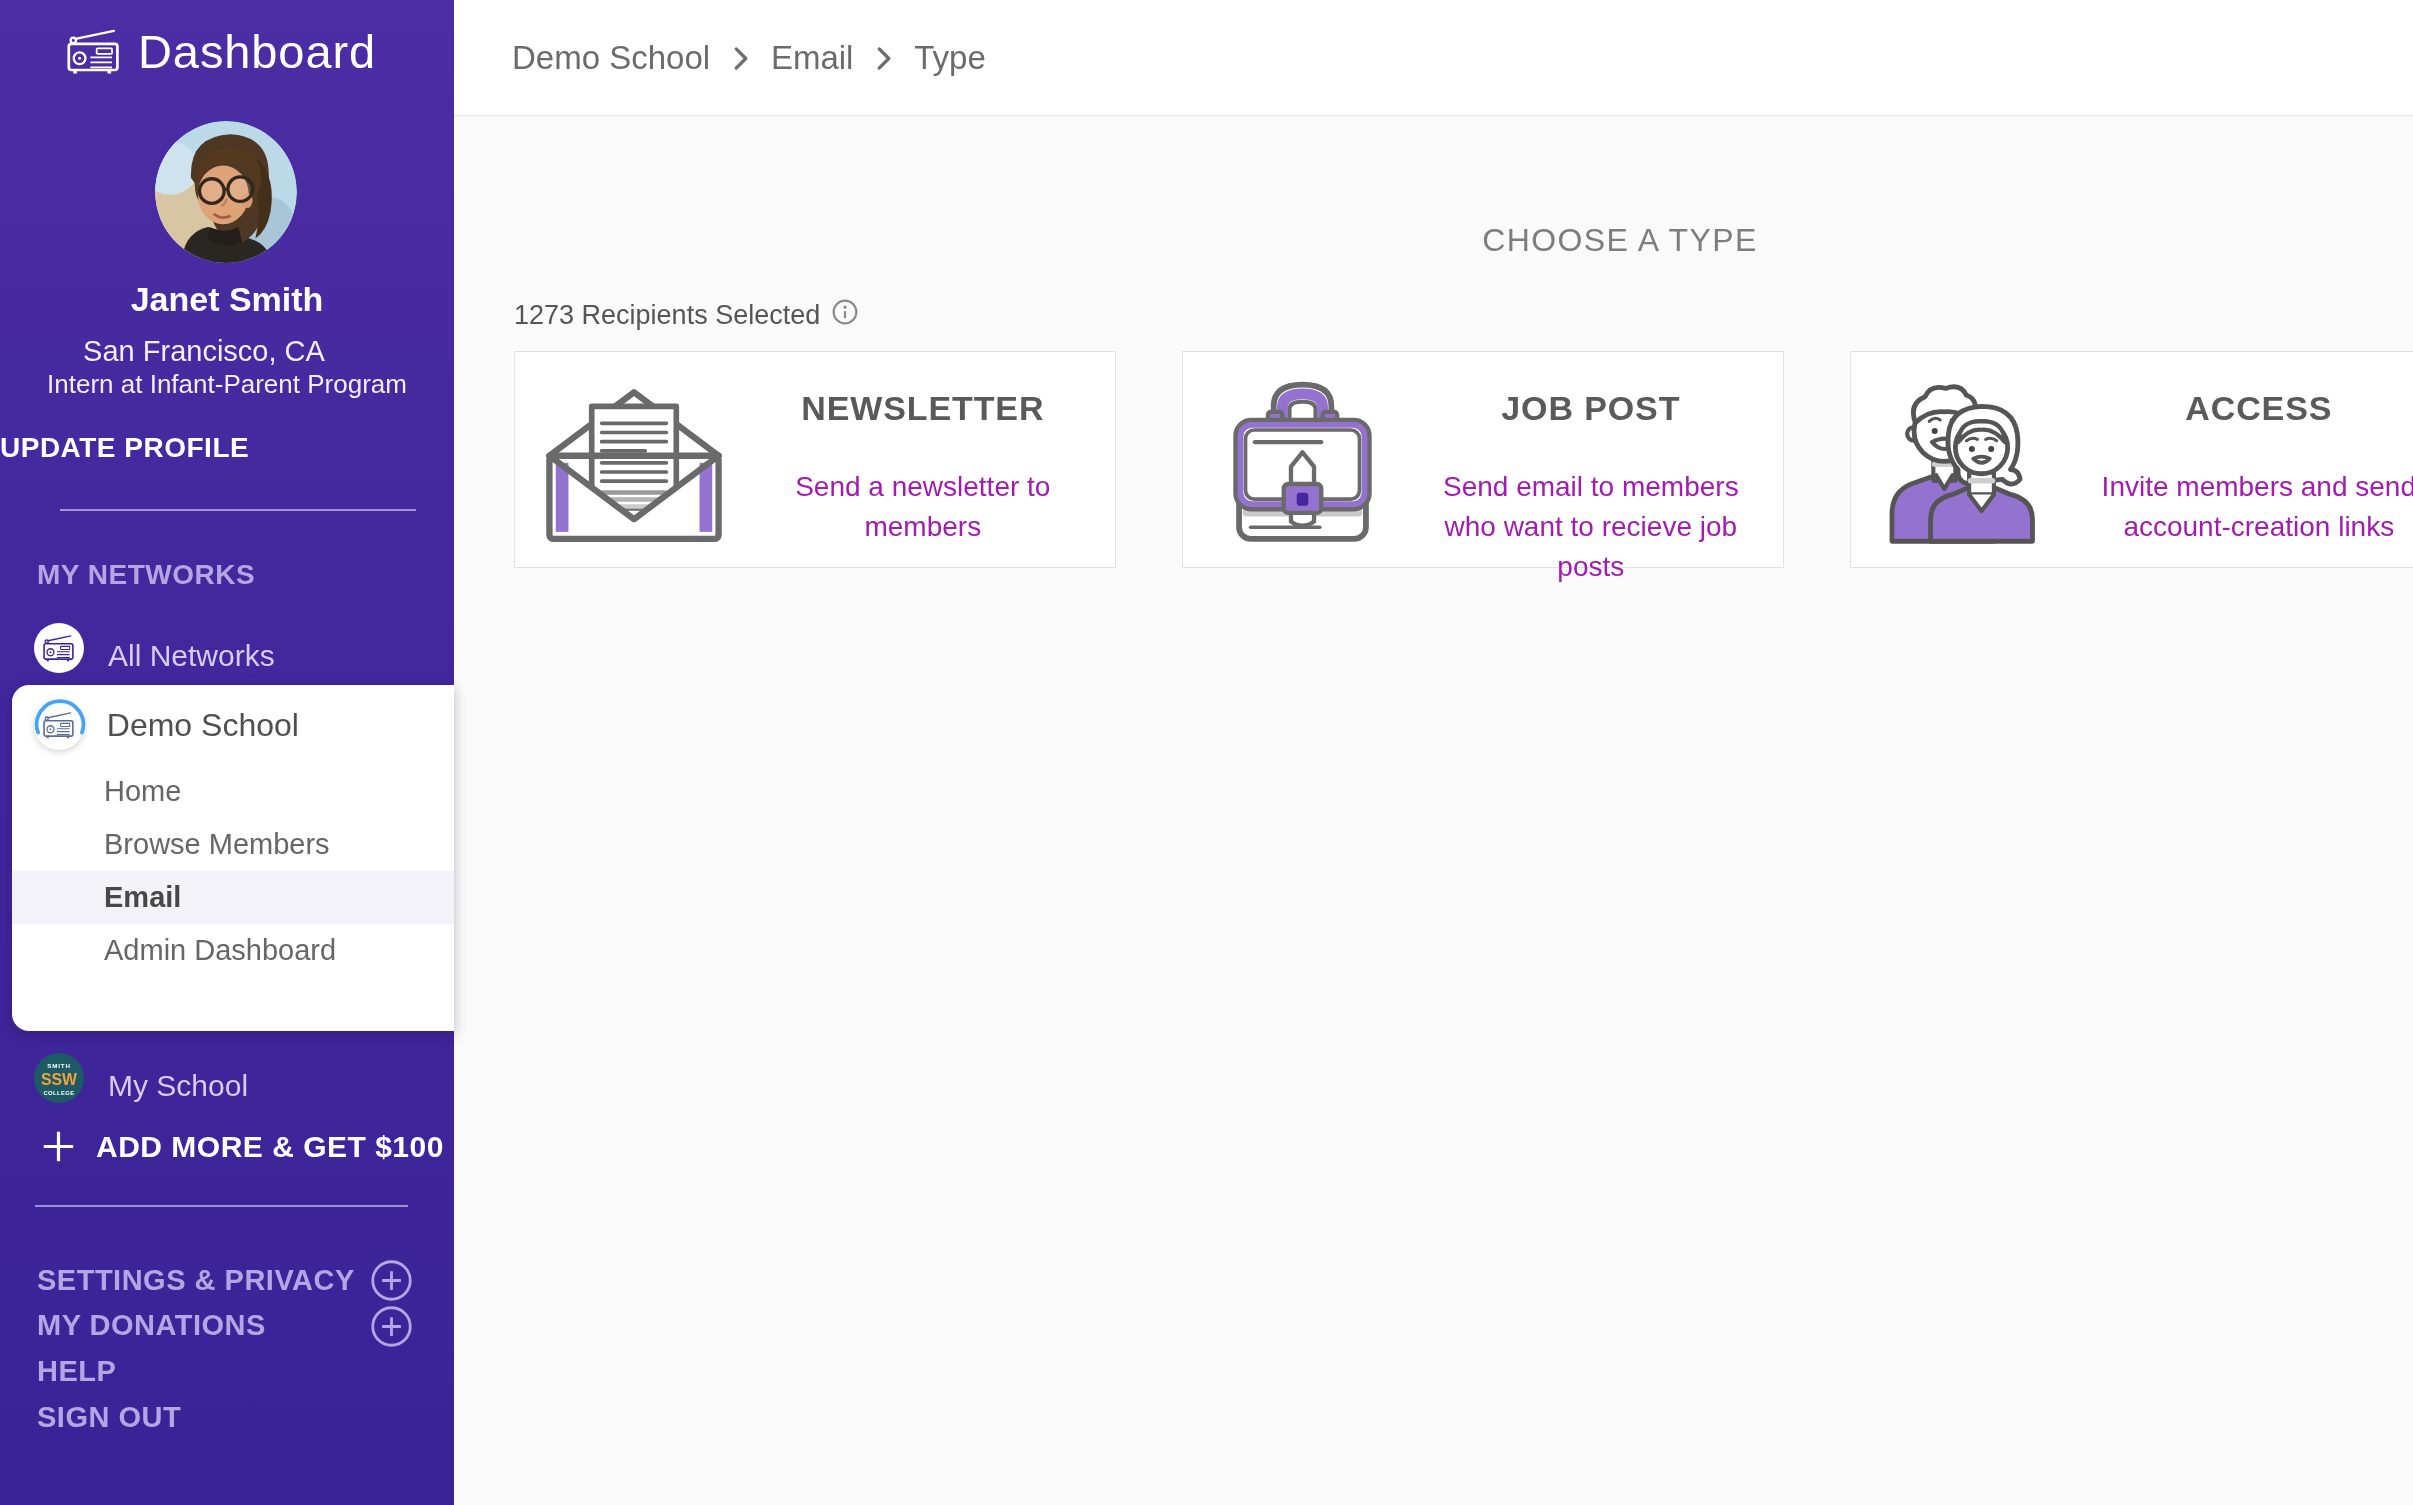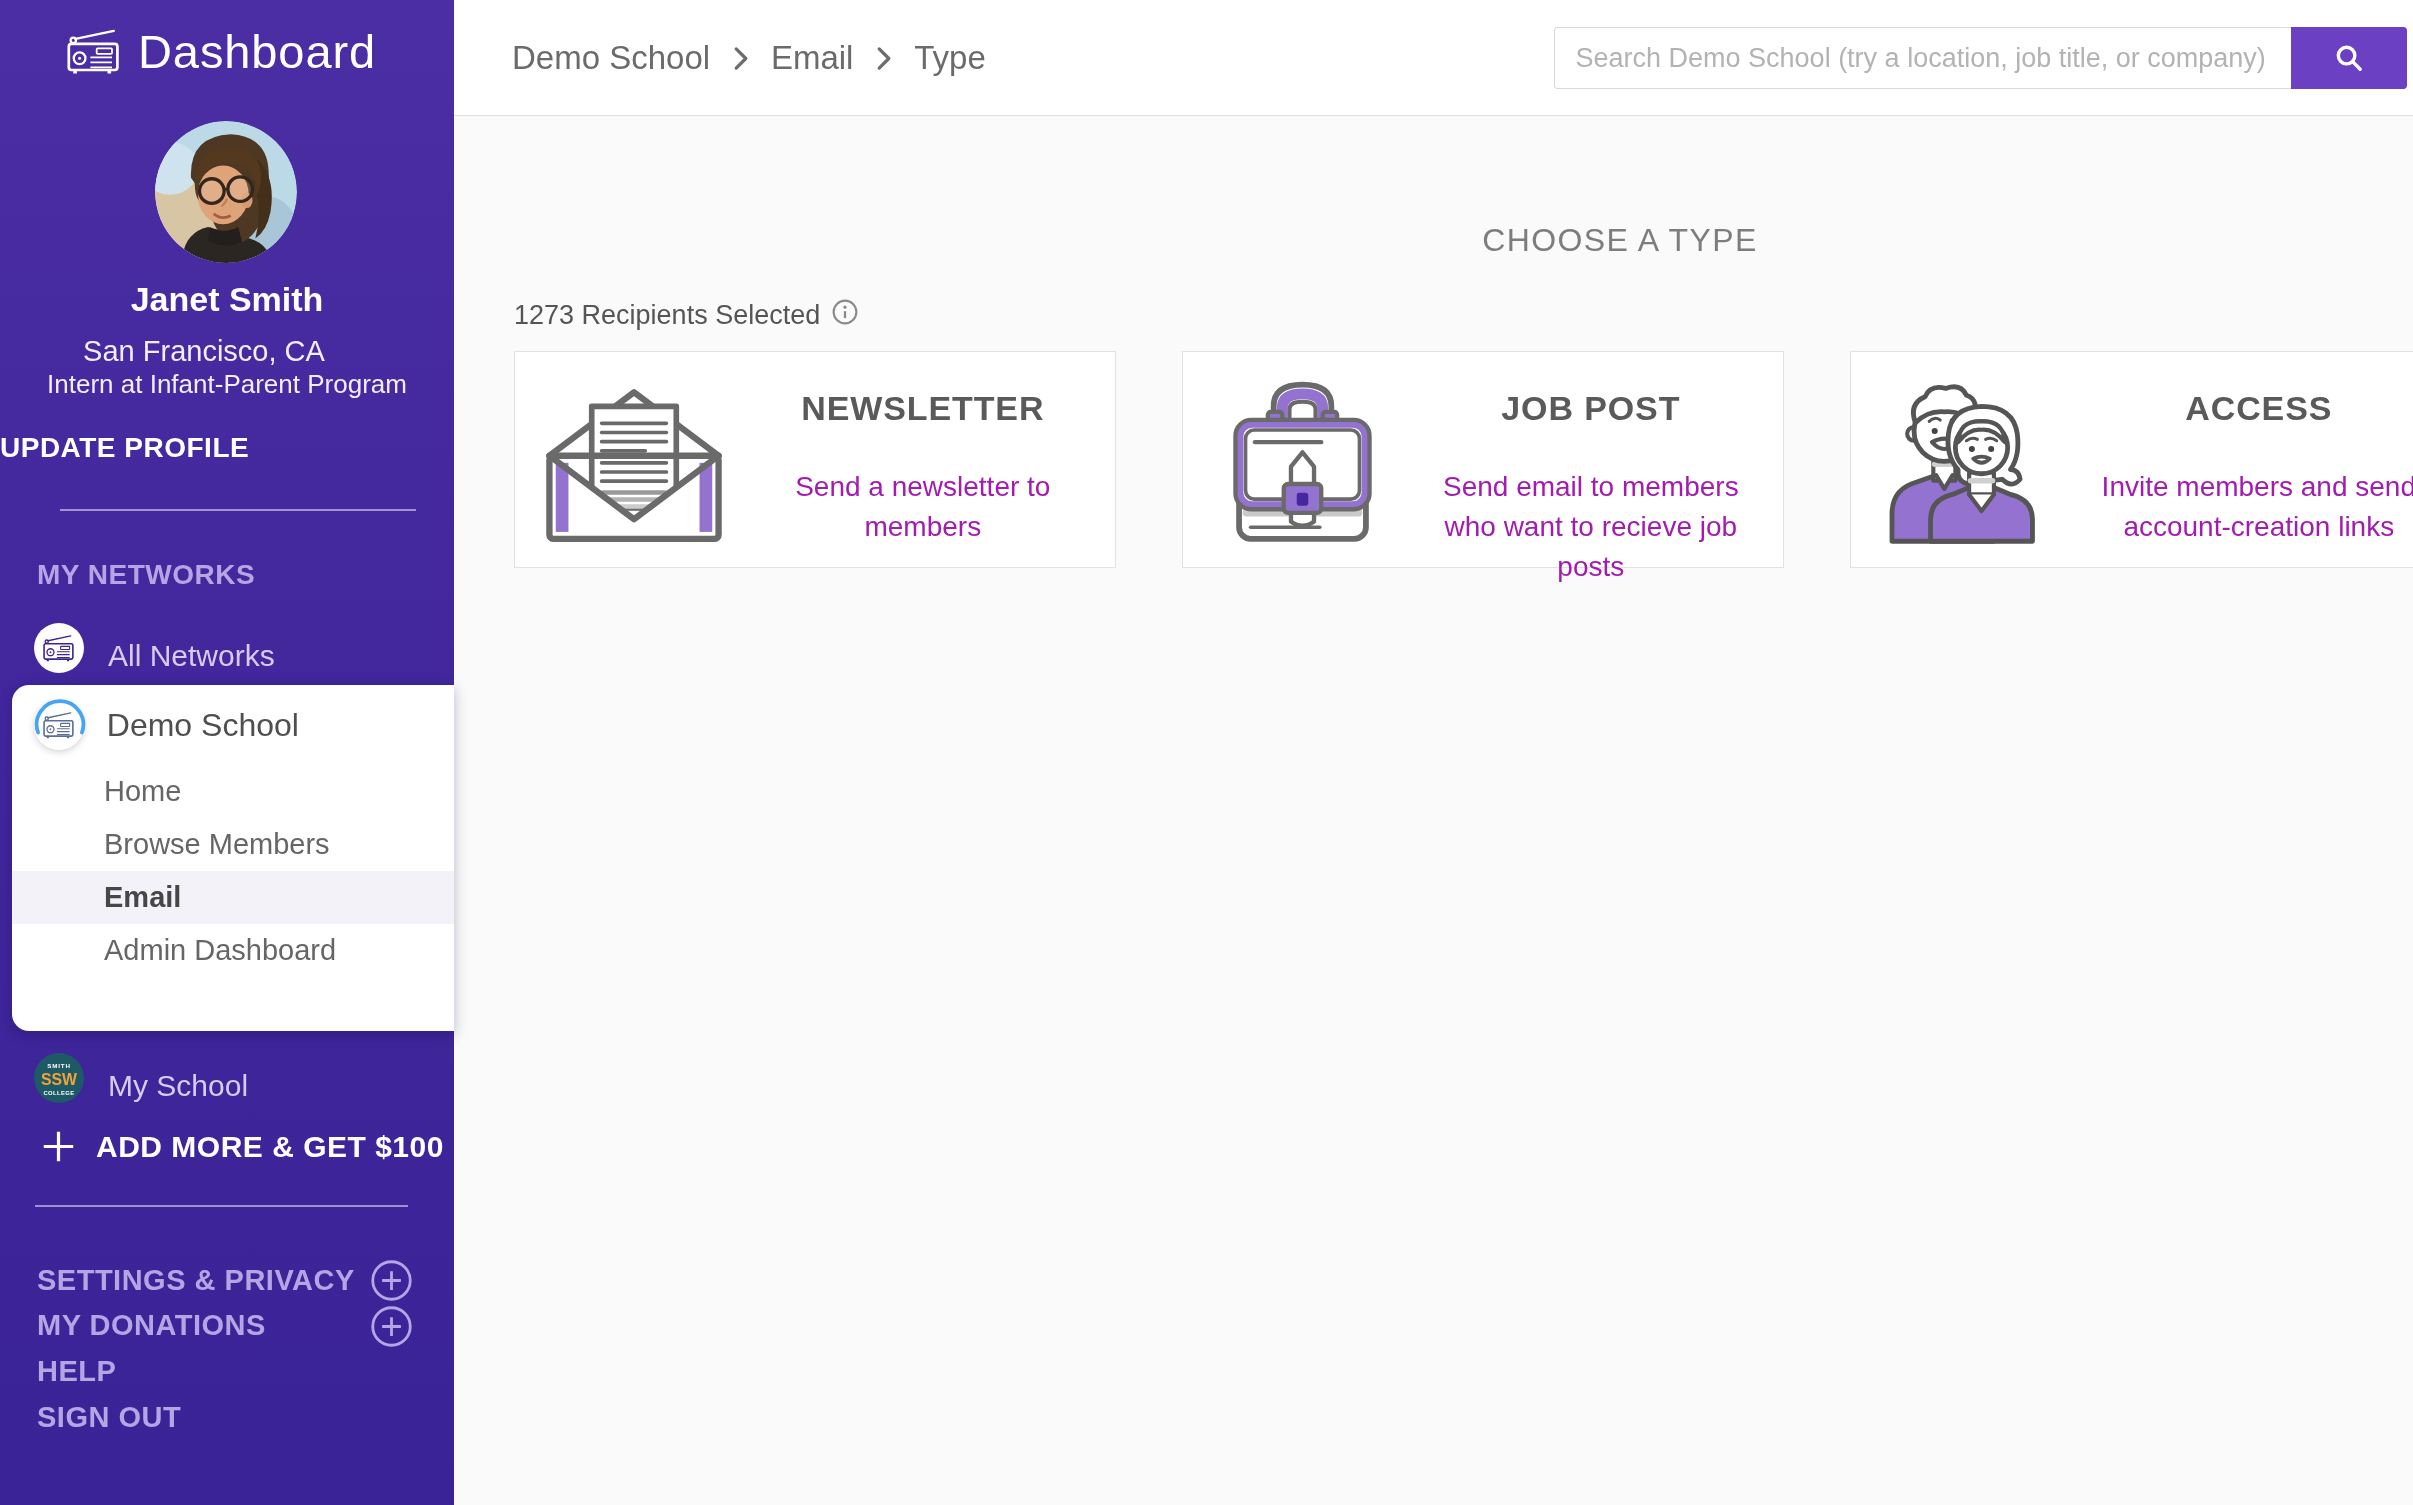--- a/index.html
+++ b/index.html
@@ -231,29 +231,20 @@
       <svg class="chev" viewBox="0 0 16 26" fill="none">
         <path d="M3 3 L13 13 L3 23" stroke="#6d6d6d" stroke-width="3.4" stroke-linecap="round" stroke-linejoin="round"></path>
       </svg>
       <span class="crumb">Email</span>
       <svg class="chev" viewBox="0 0 16 26" fill="none">
         <path d="M3 3 L13 13 L3 23" stroke="#6d6d6d" stroke-width="3.4" stroke-linecap="round" stroke-linejoin="round"></path>
       </svg>
       <span class="crumb current">Type</span>
     </nav>
 
-    <div class="search">
-      <input type="text" placeholder="Search Demo School (try a location, job title, or company)" style="">
-      <button>
-        <svg viewBox="0 0 36 36" fill="none">
-          <circle cx="15" cy="15" r="8.5" stroke="#ffffff" stroke-width="3.5"></circle>
-          <path d="M21.5 21.5 L29 29" stroke="#ffffff" stroke-width="3.5" stroke-linecap="round"></path>
-        </svg>
-      </button>
-    </div>
   </header>
 
   <main>
     <div class="choose-title">CHOOSE A TYPE</div>
 
     <div class="recipients">
       <span>1273 Recipients Selected</span>
       <svg viewBox="0 0 32 32" fill="none">
         <circle cx="16" cy="16" r="13" stroke="#8a8a8a" stroke-width="2.4"></circle>
         <circle cx="16" cy="10.5" r="1.8" fill="#8a8a8a"></circle>

